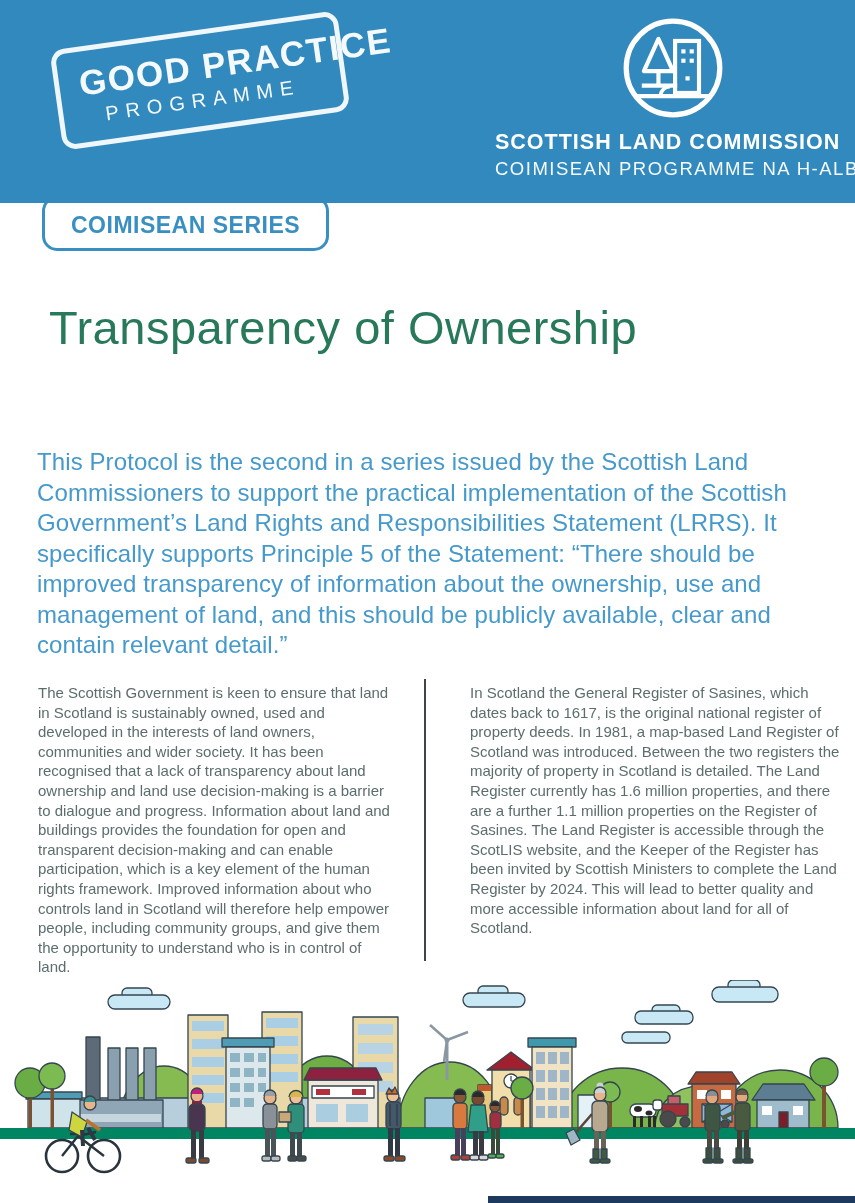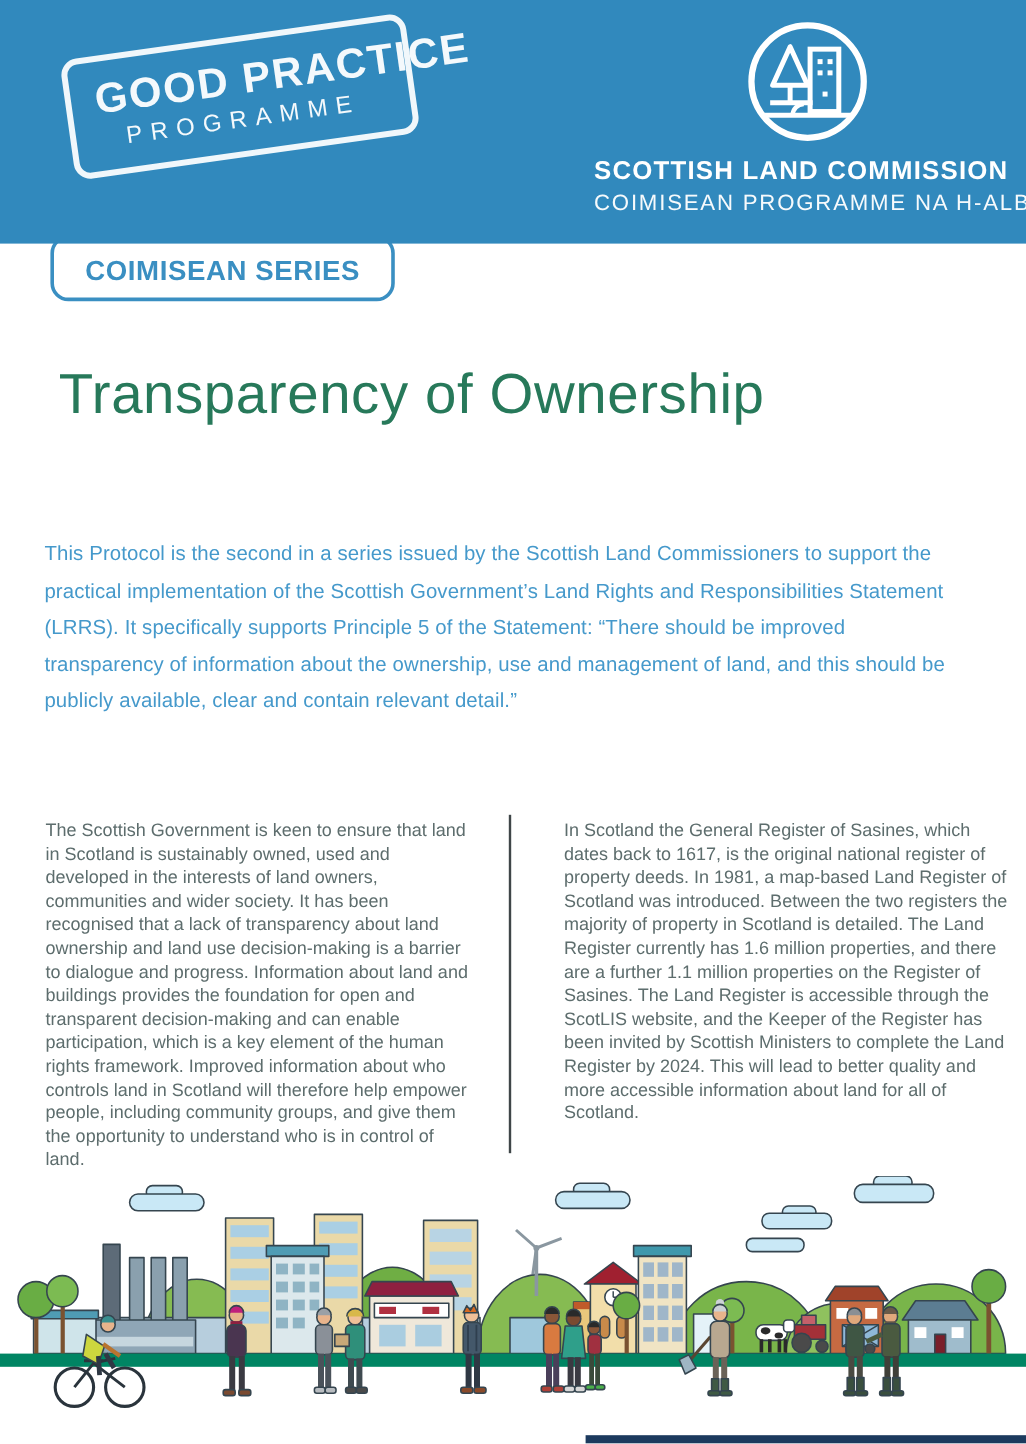--- a/index.html
+++ b/index.html
@@ -35,21 +35,21 @@
     color:var(--badge-blue, #3a8fc2); white-space:nowrap; }
 
   
   .title { position:absolute; left:37px; top:296px; width:790px;
     font-size:47px; line-height:64px; font-weight:normal; letter-spacing:.5px;
     color:var(--title-green, #27795a);margin-left:12px; }
   .title span { display:block; }
 
   
   .intro { position:absolute; left:37px; top:447px; width:768px;
-    font-size:17px; line-height:30.5px; color:var(--intro-blue, #4599cb);
+    font-size:24px; line-height:30.5px; color:var(--intro-blue, #4599cb);
     letter-spacing:.1px; }
 
   
   .columns { position:absolute; left:0; top:683px; width:855px; }
   .col { position:absolute; top:0; font-size:15px; line-height:19.6px;
     color:var(--body-gray, #5d6d6d); }
   .col.left  { left:38px;  width:356px; }
   .col.right { left:470px; width:374px; }
   .divider { position:absolute; left:424px; top:-4px; width:2px; height:282px;
     background:#3f4648; }

